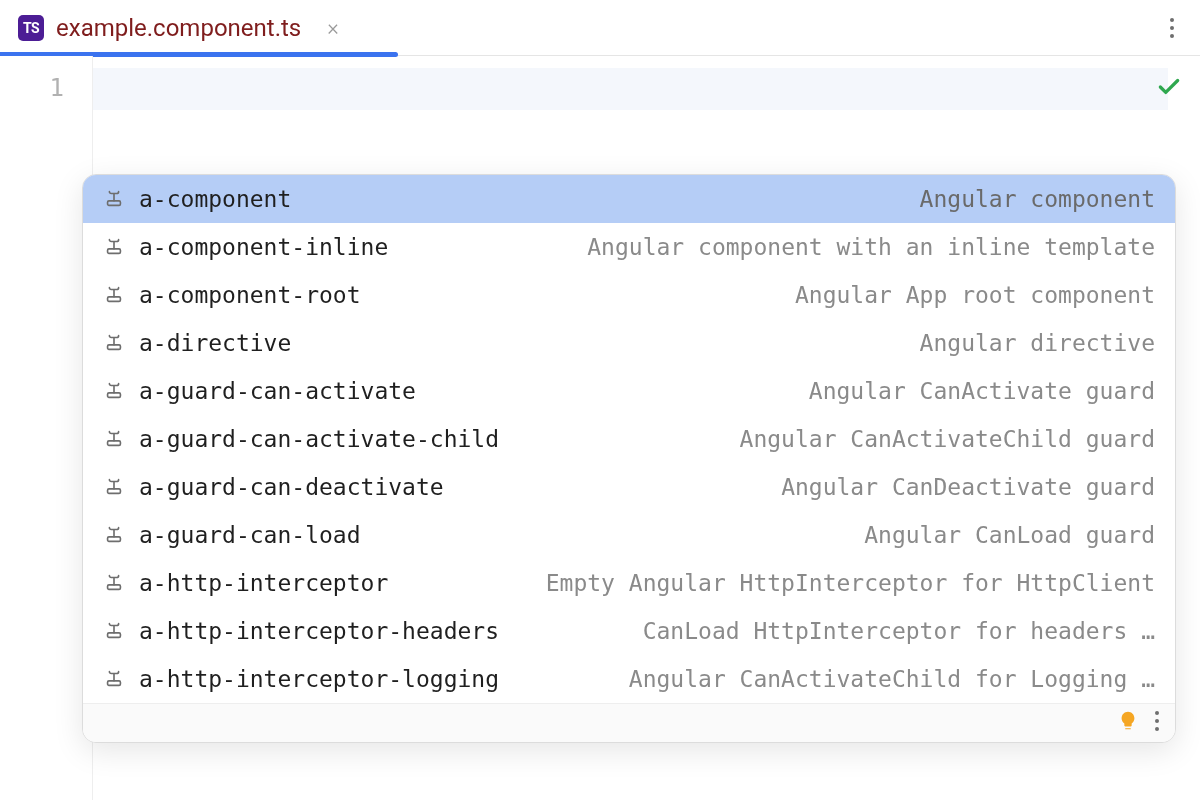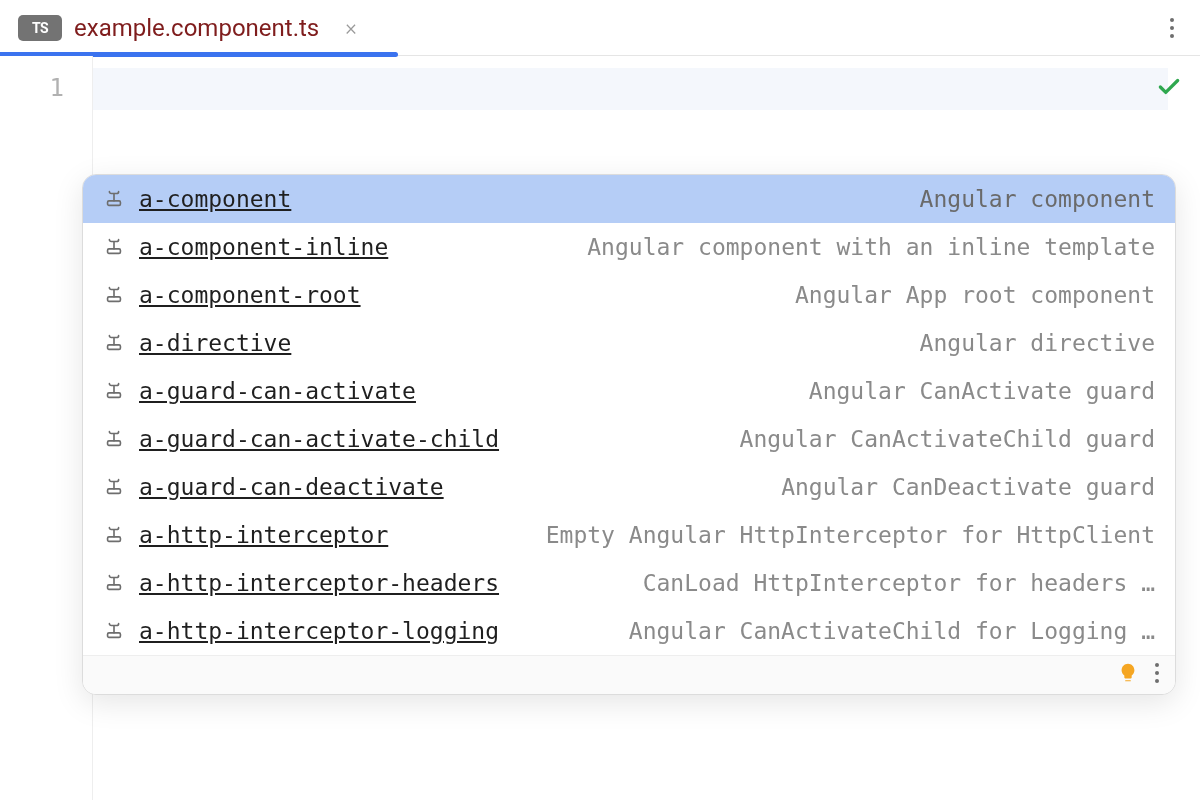--- a/index.html
+++ b/index.html
@@ -20,23 +20,23 @@
     position: relative;
   }
   .tab {
     display: flex;
     align-items: center;
     height: 100%;
     padding: 0 6px 0 18px;
     gap: 12px;
   }
   .file-icon {
-    width: 44px;
+    width: 26px;
     height: 26px;
-    background: #737373;
+    background: #4c1d95;
     border-radius: 5px;
     display: flex;
     align-items: center;
     justify-content: center;
     color: #fff;
     font-size: 14px;
     font-weight: 700;
     letter-spacing: -0.5px;
   }
   .tab-label {
@@ -140,21 +140,20 @@
   }
   .stamp-icon {
     flex: 0 0 auto;
     display: flex;
     align-items: center;
     justify-content: center;
   }
   .item-label {
     color: #1f1f1f;
     white-space: nowrap;
-    text-decoration: underline;
   }
   .item-desc {
     margin-left: auto;
     color: #8a8a8a;
     white-space: nowrap;
     text-align: right;
   }
   .item.selected .item-desc { color: #6a6a6a; }
 
   .popup-footer {
@@ -267,20 +266,30 @@
   </div>
         <div class="item">
     <span class="stamp-icon">
       <svg width="22" height="22" viewBox="0 0 24 24" fill="none">
         <rect x="5" y="14" width="14" height="5" rx="1.5" stroke="#6e6e6e" stroke-width="1.8"></rect>
         <path d="M12 14 V6 M9 6 h6 a2 2 0 0 0 2 -2 M9 6 a2 2 0 0 1 -2 -2" stroke="#6e6e6e" stroke-width="1.8" stroke-linecap="round"></path>
       </svg>
     </span>
     <span class="item-label">a-guard-can-deactivate</span>
     <span class="item-desc">Angular CanDeactivate guard</span>
+  </div>
+        <div class="item">
+    <span class="stamp-icon">
+      <svg width="22" height="22" viewBox="0 0 24 24" fill="none">
+        <rect x="5" y="14" width="14" height="5" rx="1.5" stroke="#6e6e6e" stroke-width="1.8"></rect>
+        <path d="M12 14 V6 M9 6 h6 a2 2 0 0 0 2 -2 M9 6 a2 2 0 0 1 -2 -2" stroke="#6e6e6e" stroke-width="1.8" stroke-linecap="round"></path>
+      </svg>
+    </span>
+    <span class="item-label">a-guard-can-load</span>
+    <span class="item-desc">Angular CanLoad guard</span>
   </div>
         <div class="item">
     <span class="stamp-icon">
       <svg width="22" height="22" viewBox="0 0 24 24" fill="none">
         <rect x="5" y="14" width="14" height="5" rx="1.5" stroke="#6e6e6e" stroke-width="1.8"></rect>
         <path d="M12 14 V6 M9 6 h6 a2 2 0 0 0 2 -2 M9 6 a2 2 0 0 1 -2 -2" stroke="#6e6e6e" stroke-width="1.8" stroke-linecap="round"></path>
       </svg>
     </span>
     <span class="item-label">a-http-interceptor</span>
     <span class="item-desc">Empty Angular HttpInterceptor for HttpClient</span>

